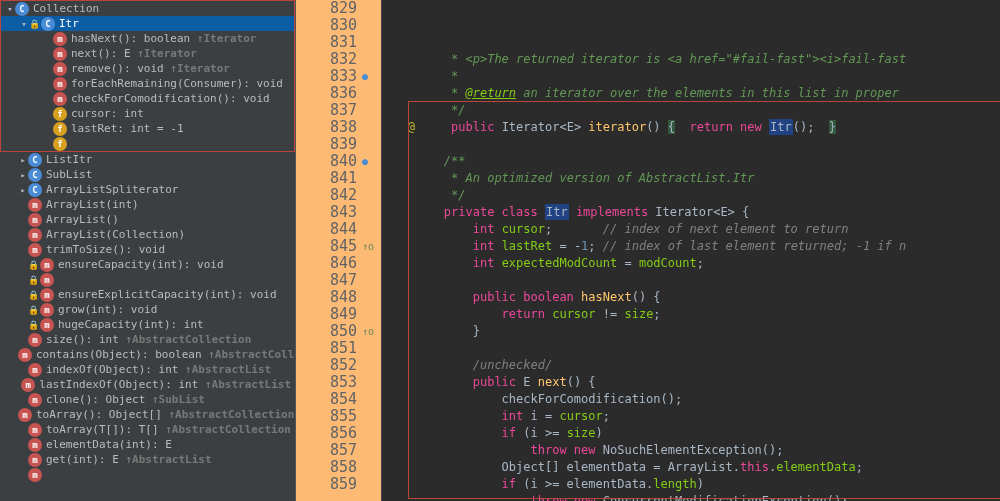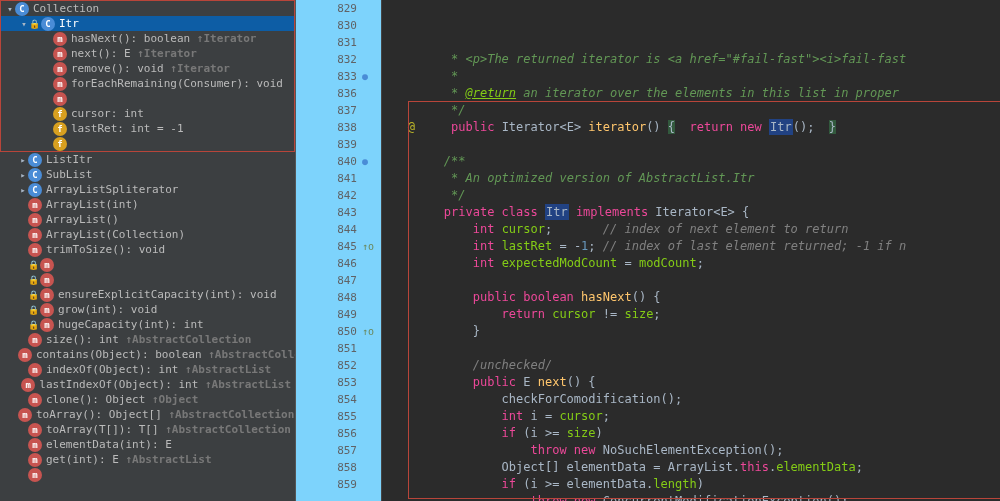--- a/index.html
+++ b/index.html
@@ -66,27 +66,27 @@
 .editor {
   flex: 1;
   background: #2b2b2b;
   display: flex;
   font-size: 12px;
   line-height: 17px;
   position: relative;
 }
 .gutter {
   width: 86px;
-  background: #7dd3fc;
+  background: #fdba74;
   text-align: right;
   color: #606366;
   padding-right: 24px;
   border-right: 1px solid #444;
   white-space: pre;
-  font-size: 11px;
+  font-size: 15px;
 }
 .mark {
   position: absolute;
   font-size: 10px;
 }
 .code {
   flex: 1;
   white-space: pre;
   padding-left: 4px;
   position: relative;
@@ -135,20 +135,21 @@
       <div class="tree-item indent-3">
         <span class="icon icon-method">m</span>
         <span class="label">remove(): void <span class="dim">↑Iterator</span></span>
       </div>
       <div class="tree-item indent-3">
         <span class="icon icon-method">m</span>
         <span class="label">forEachRemaining(Consumer): void <span class="dim"></span></span>
       </div>
       <div class="tree-item indent-3">
         <span class="icon icon-method">m</span>
+        <span class="label">checkForComodification(): void <span class="dim"></span></span>
       </div>
       <div class="tree-item indent-3">
         <span class="icon icon-field">f</span>
         <span class="label">cursor: int <span class="dim"></span></span>
       </div>
       <div class="tree-item indent-3">
         <span class="icon icon-field">f</span>
         <span class="label">lastRet: int = -1 <span class="dim"></span></span>
       </div>
       <div class="tree-item indent-3">
@@ -188,20 +189,21 @@
       </div>
       <div class="tree-item indent-1">
         <span class="caret"></span>
         <span class="icon icon-method">m</span>
         <span class="label">trimToSize(): void <span class="dim"></span></span>
       </div>
       <div class="tree-item indent-1">
         <span class="caret"></span>
         <span class="lock-icon">🔒</span>
         <span class="icon icon-method">m</span>
+        <span class="label">ensureCapacity(int): void <span class="dim"></span></span>
       </div>
       <div class="tree-item indent-1">
         <span class="caret"></span>
         <span class="lock-icon">🔒</span>
         <span class="icon icon-method">m</span>
       </div>
       <div class="tree-item indent-1">
         <span class="caret"></span>
         <span class="lock-icon">🔒</span>
         <span class="icon icon-method">m</span>
@@ -235,21 +237,21 @@
         <span class="label">indexOf(Object): int <span class="dim">↑AbstractList</span></span>
       </div>
       <div class="tree-item indent-1">
         <span class="caret"></span>
         <span class="icon icon-method">m</span>
         <span class="label">lastIndexOf(Object): int <span class="dim">↑AbstractList</span></span>
       </div>
       <div class="tree-item indent-1">
         <span class="caret"></span>
         <span class="icon icon-method">m</span>
-        <span class="label">clone(): Object <span class="dim">↑Object</span></span>
+        <span class="label">clone(): Object <span class="dim">↑SubList</span></span>
       </div>
       <div class="tree-item indent-1">
         <span class="caret"></span>
         <span class="icon icon-method">m</span>
         <span class="label">toArray(): Object[] <span class="dim">↑AbstractCollection</span></span>
       </div>
       <div class="tree-item indent-1">
         <span class="caret"></span>
         <span class="icon icon-method">m</span>
         <span class="label">toArray(T[]): T[] <span class="dim">↑AbstractCollection</span></span>

